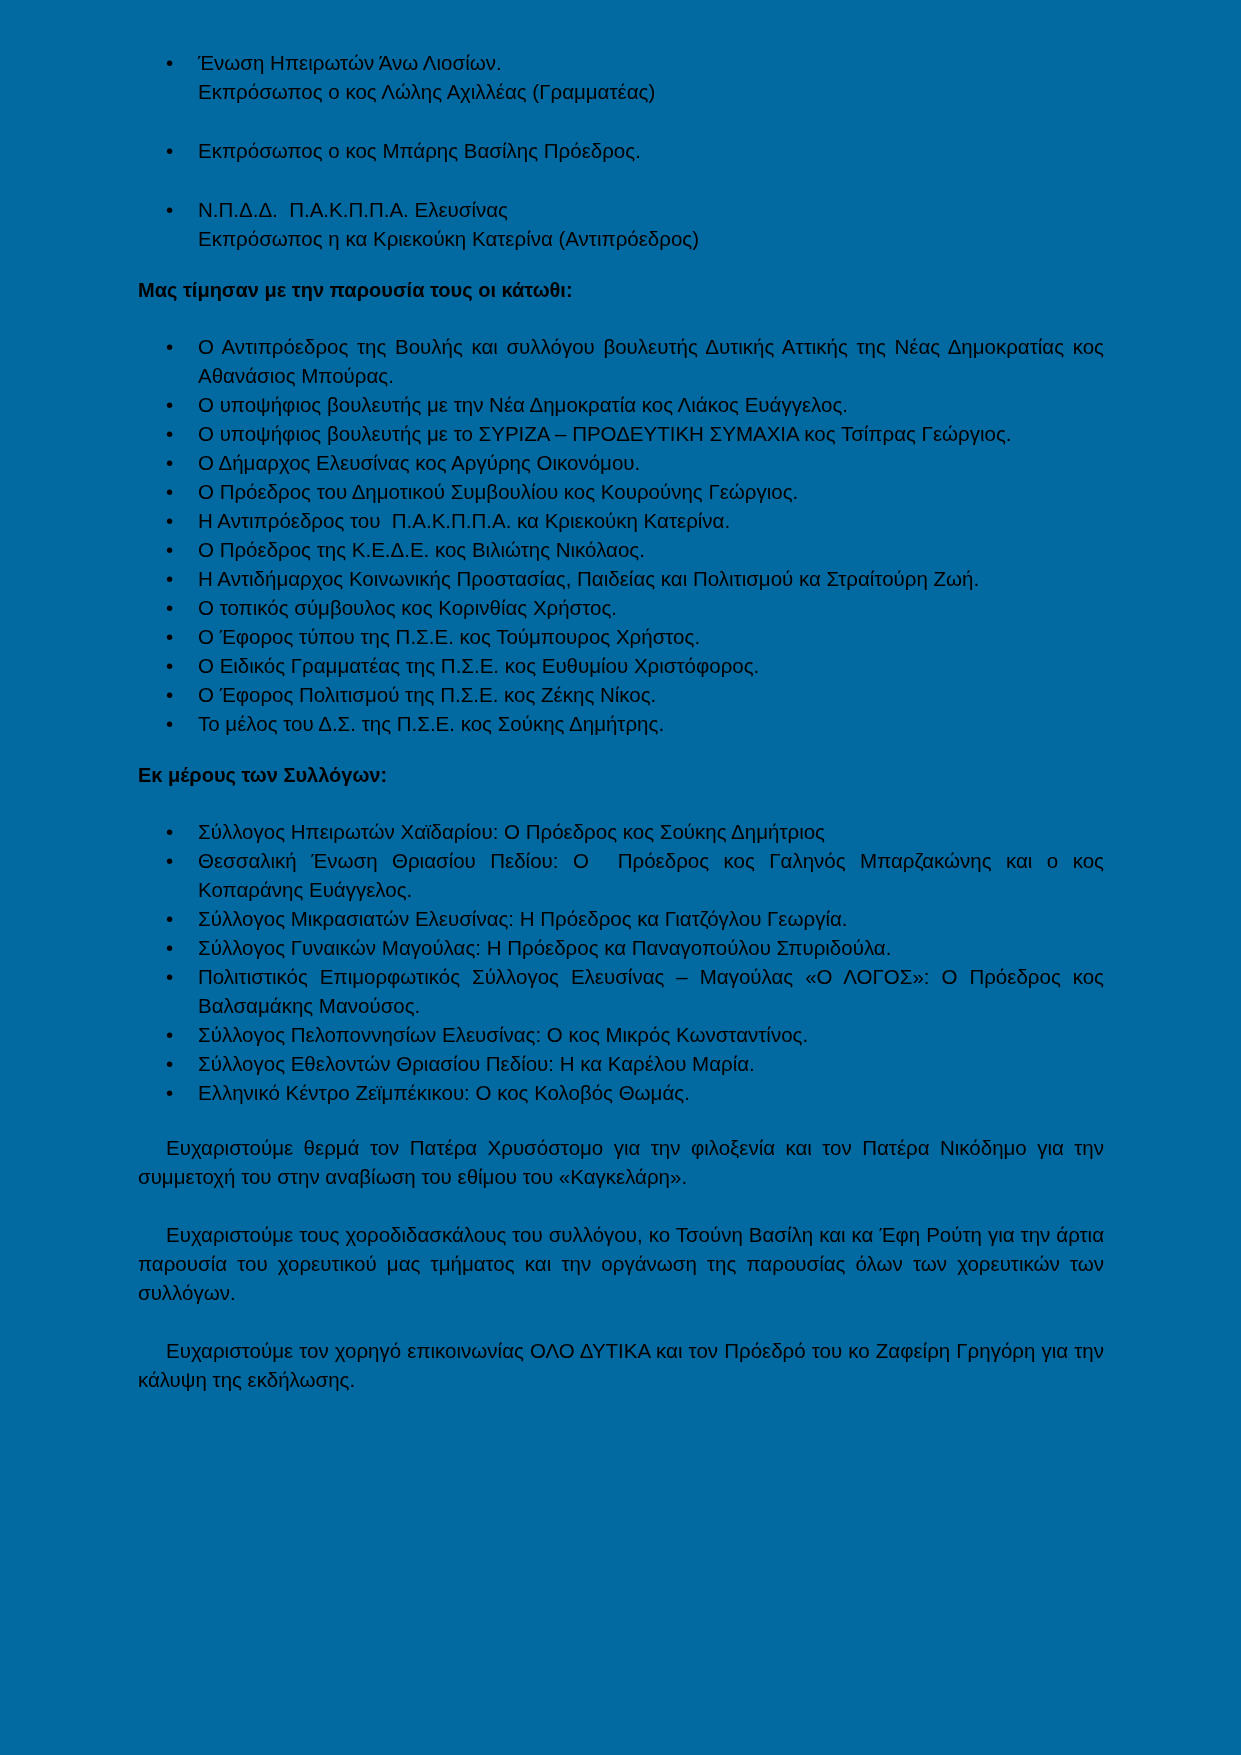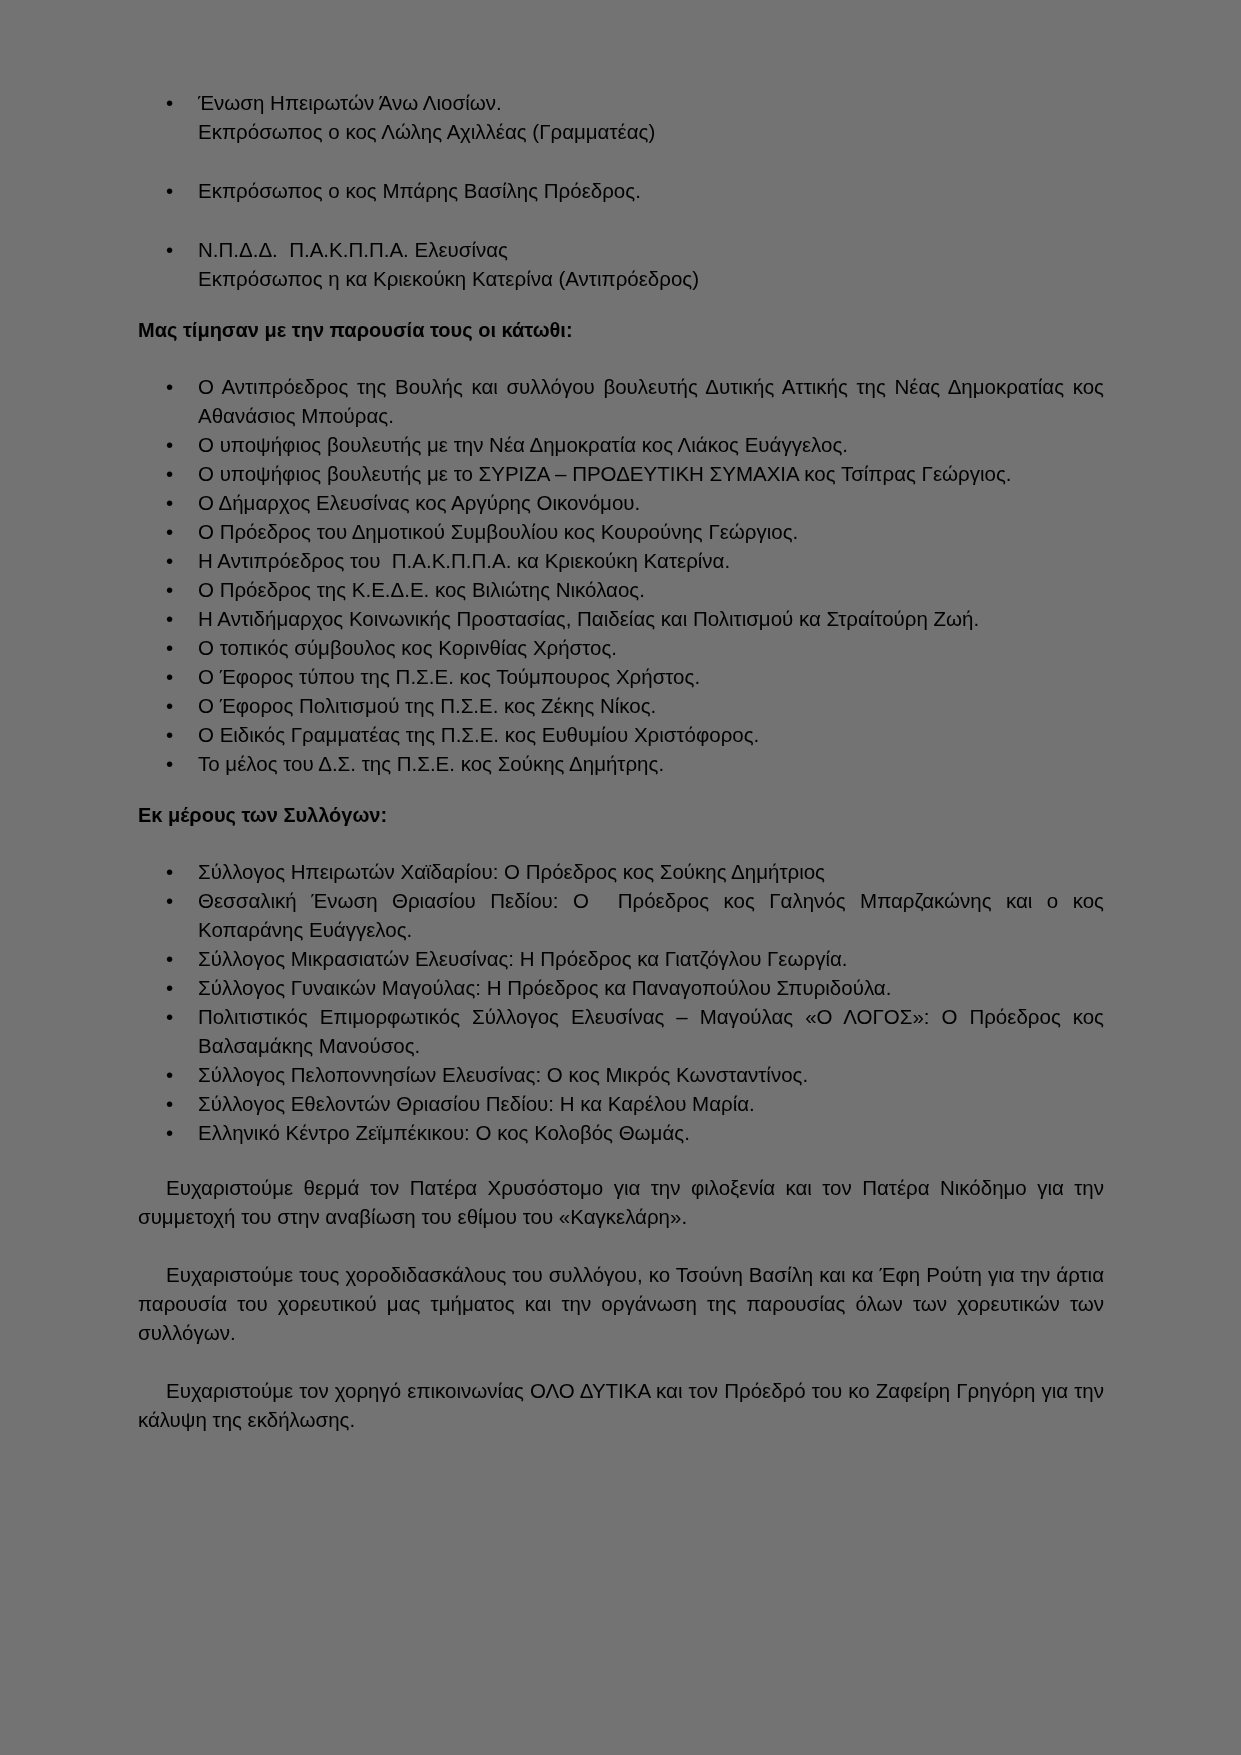--- a/index.html
+++ b/index.html
@@ -5,23 +5,23 @@
   html, body {
     margin: 0;
     padding: 0;
     background: #ffffff;
   }
   .page {
     position: relative;
     width: 1241px;
     height: 1755px;
     margin: 0 auto;
-    background: #737373;
+    background: #0369a1;
     box-sizing: border-box;
-    padding: 88px 137px 40px 138px;
+    padding: 48px 137px 40px 138px;
     font-family: "Liberation Sans", "DejaVu Sans", sans-serif;
     font-size: 20.5px;
     line-height: 29px;
     color: #000000;
     overflow: hidden;
   }
   ul {
     list-style: none;
     margin: 0;
     padding: 0;
@@ -87,22 +87,22 @@
     <li>Ο Αντιπρόεδρος της Βουλής και συλλόγου βουλευτής Δυτικής Αττικής της Νέας Δημοκρατίας κος Αθανάσιος Μπούρας.</li>
     <li>Ο υποψήφιος βουλευτής με την Νέα Δημοκρατία κος Λιάκος Ευάγγελος.</li>
     <li>Ο υποψήφιος βουλευτής με το ΣΥΡΙΖΑ – ΠΡΟΔΕΥΤΙΚΗ ΣΥΜΑΧΙΑ κος Τσίπρας Γεώργιος.</li>
     <li>Ο Δήμαρχος Ελευσίνας κος Αργύρης Οικονόμου.</li>
     <li>Ο Πρόεδρος του Δημοτικού Συμβουλίου κος Κουρούνης Γεώργιος.</li>
     <li>Η Αντιπρόεδρος του&nbsp; Π.Α.Κ.Π.Π.Α. κα Κριεκούκη Κατερίνα.</li>
     <li>Ο Πρόεδρος της Κ.Ε.Δ.Ε. κος Βιλιώτης Νικόλαος.</li>
     <li>Η Αντιδήμαρχος Κοινωνικής Προστασίας, Παιδείας και Πολιτισμού κα Στραίτούρη Ζωή.</li>
     <li>Ο τοπικός σύμβουλος κος Κορινθίας Χρήστος.</li>
     <li>Ο Έφορος τύπου της Π.Σ.Ε. κος Τούμπουρος Χρήστος.</li>
+    <li>Ο Ειδικός Γραμματέας της Π.Σ.Ε. κος Ευθυμίου Χριστόφορος.</li>
     <li>Ο Έφορος Πολιτισμού της Π.Σ.Ε. κος Ζέκης Νίκος.</li>
-    <li>Ο Ειδικός Γραμματέας της Π.Σ.Ε. κος Ευθυμίου Χριστόφορος.</li>
     <li>Το μέλος του Δ.Σ. της Π.Σ.Ε. κος Σούκης Δημήτρης.</li>
   </ul>
 
   <div class="section-heading">Εκ μέρους των Συλλόγων:</div>
 
   <ul class="bullet-list">
     <li>Σύλλογος Ηπειρωτών Χαϊδαρίου: Ο Πρόεδρος κος Σούκης Δημήτριος</li>
     <li>Θεσσαλική Ένωση Θριασίου Πεδίου: Ο&nbsp; Πρόεδρος κος Γαληνός Μπαρζακώνης και ο κος Κοπαράνης Ευάγγελος.</li>
     <li>Σύλλογος Μικρασιατών Ελευσίνας: Η Πρόεδρος κα Γιατζόγλου Γεωργία.</li>
     <li>Σύλλογος Γυναικών Μαγούλας: Η Πρόεδρος κα Παναγοπούλου Σπυριδούλα.</li>

